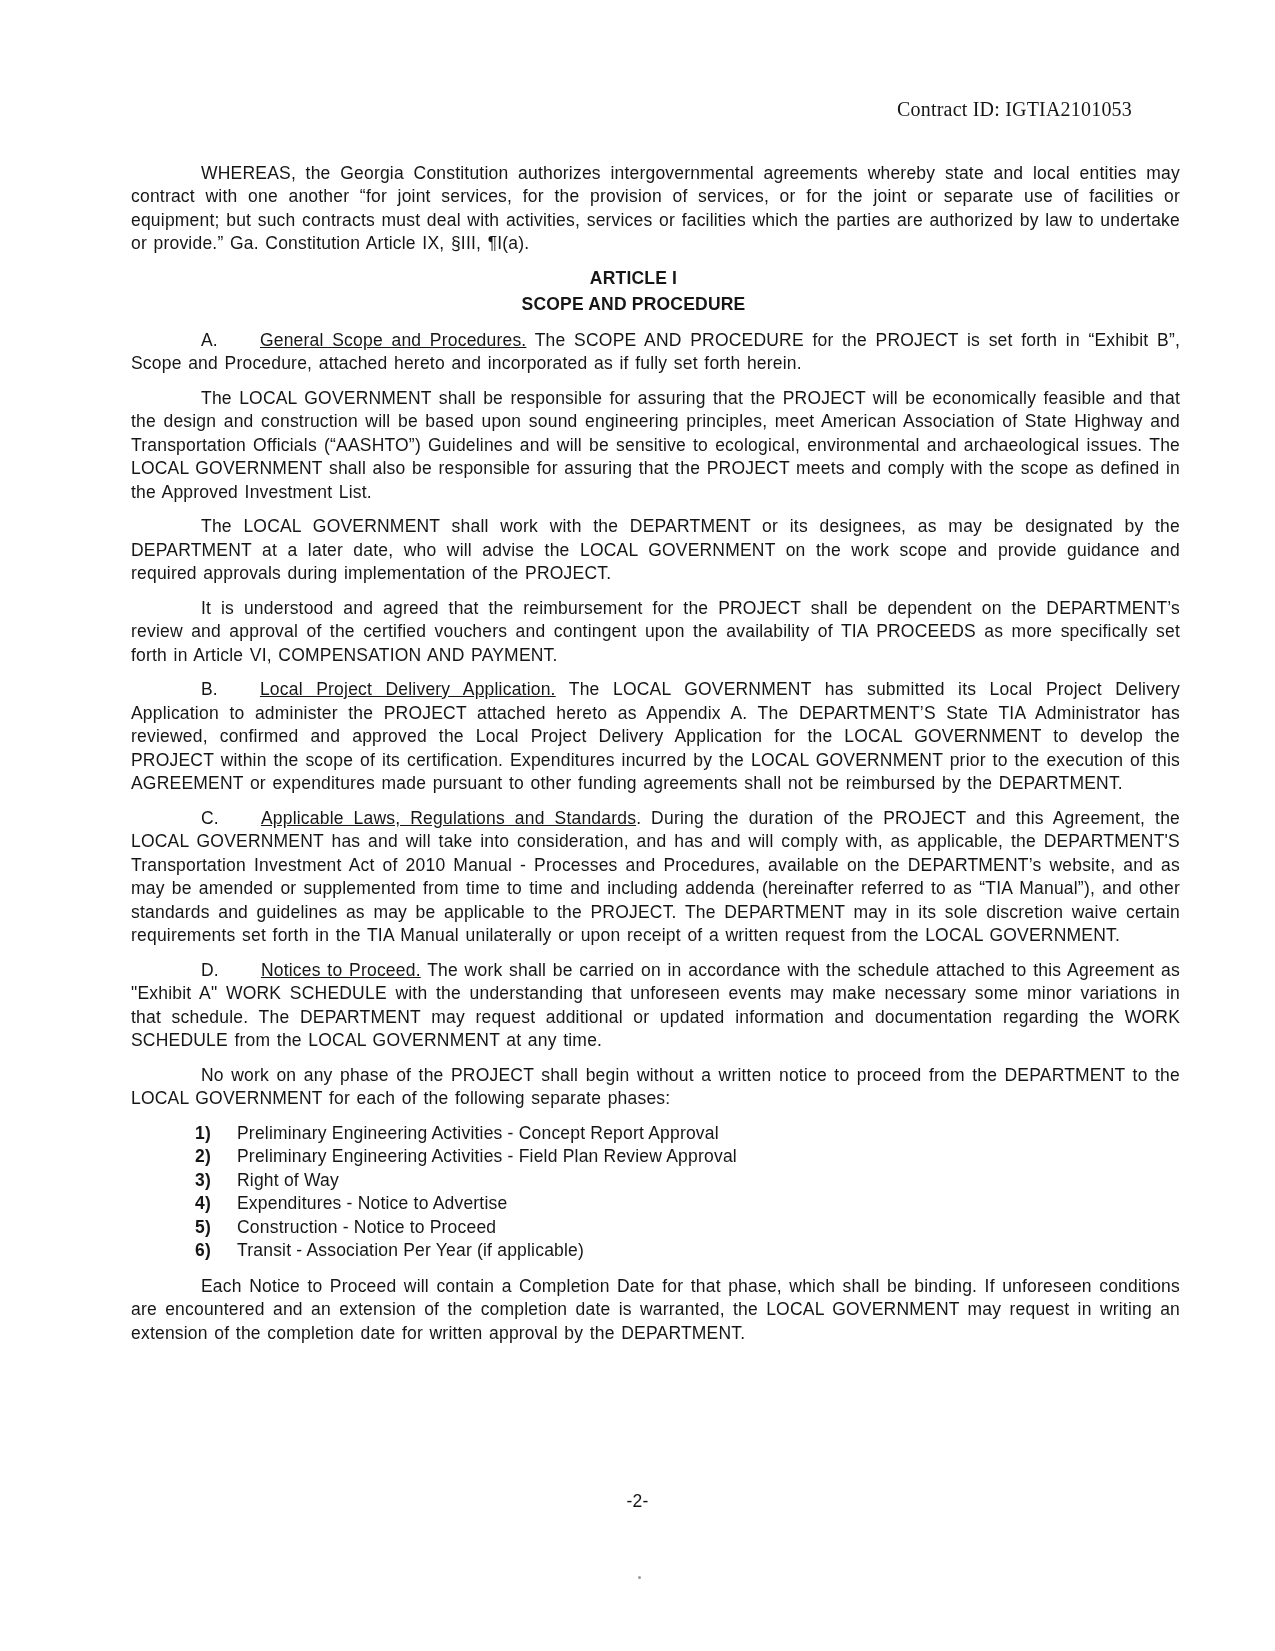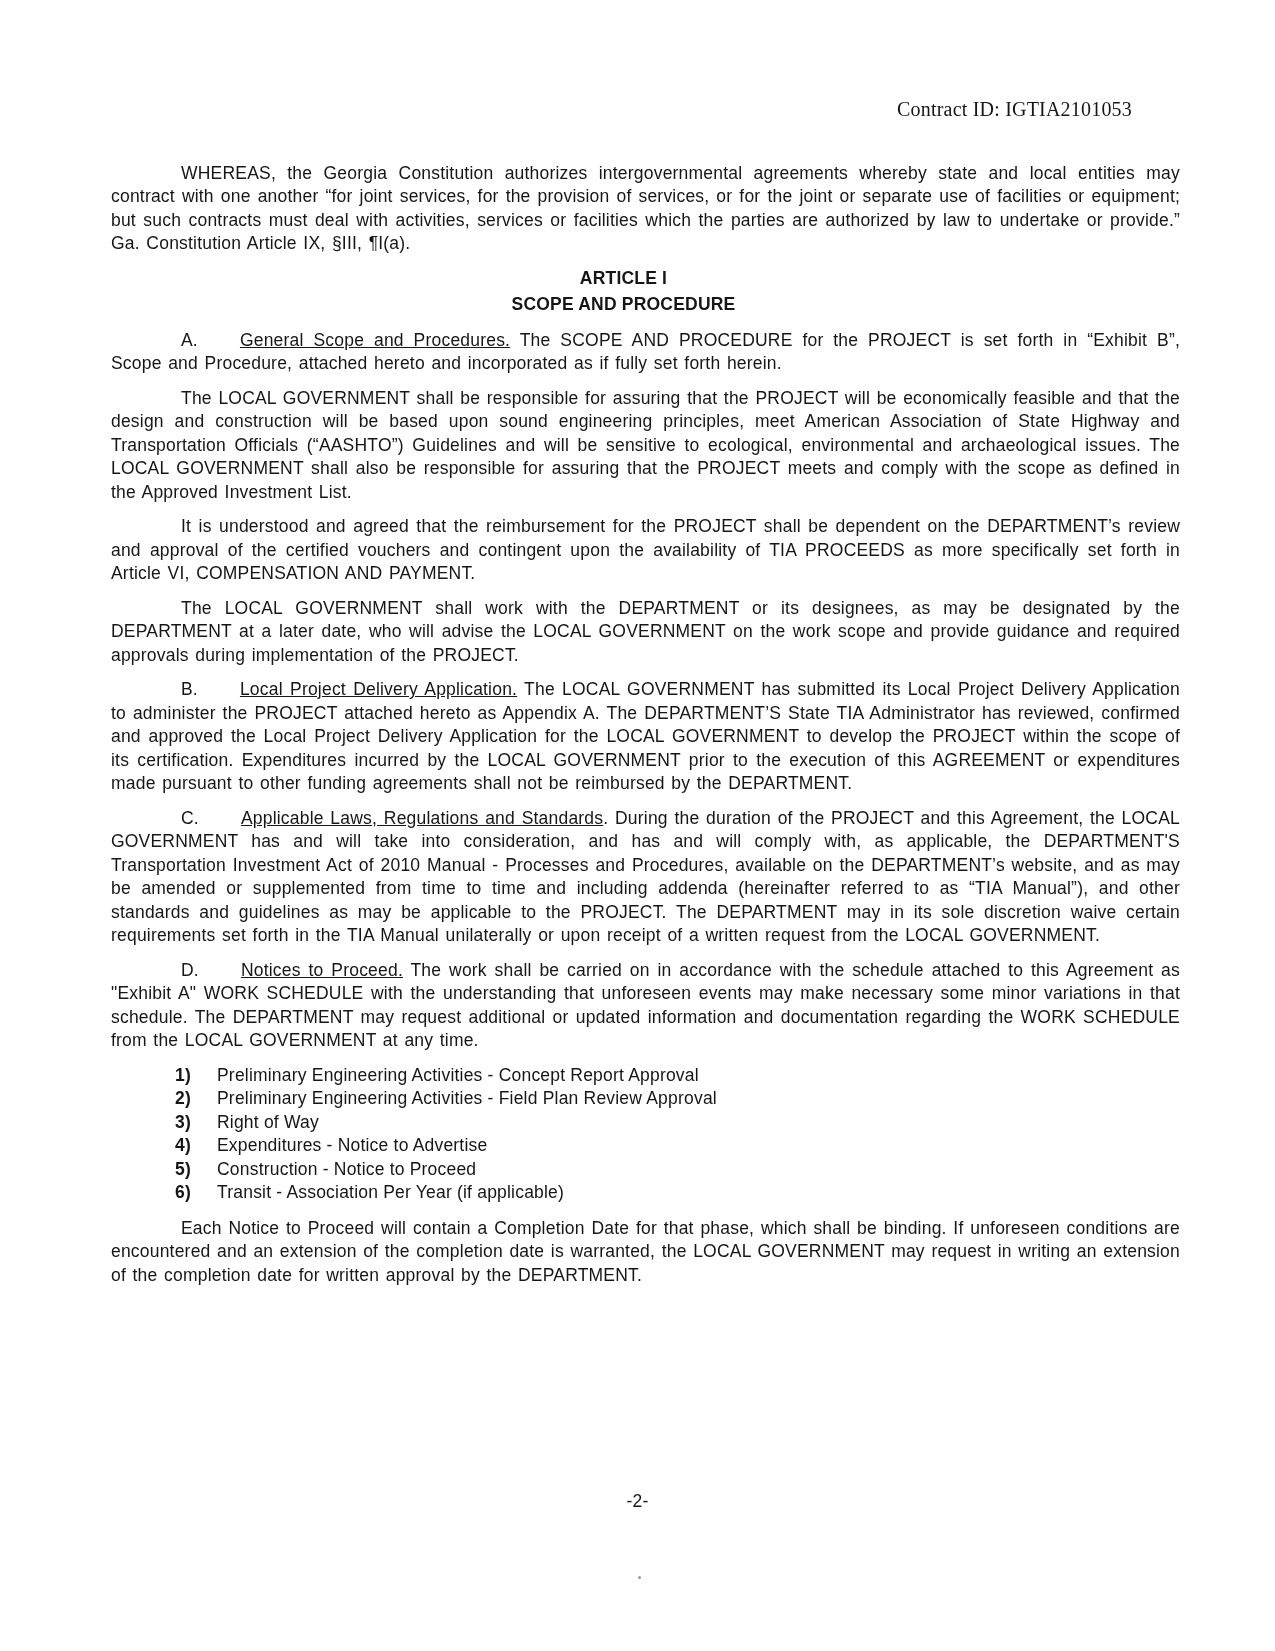--- a/index.html
+++ b/index.html
@@ -7,21 +7,21 @@
   .page {
     position: relative;
     width: 1275px;
     height: 1651px;
     margin: 0 auto;
     background: #ffffff;
     font-family: "Liberation Sans", sans-serif;
     font-size: 17.5px;
     line-height: 23.5px;
     color: #161616;
-    padding: 98px 95px 0 67px;
+    padding: 98px 95px 0 87px;
     letter-spacing: 0.2px;
     overflow: hidden;
   }
   .contract-id {
     font-family: "Liberation Serif", serif;
     font-size: 20px;
     letter-spacing: 0.2px;
     text-align: right;
     padding-right: 48px;
     margin-bottom: 40px;
@@ -74,30 +74,31 @@
   <p class="para">WHEREAS, the Georgia Constitution authorizes intergovernmental agreements whereby state and local entities may contract with one another “for joint services, for the provision of services, or for the joint or separate use of facilities or equipment; but such contracts must deal with activities, services or facilities which the parties are authorized by law to undertake or provide.”  Ga. Constitution Article IX, §III, ¶I(a).</p>
 
 
   <div class="article-heading">ARTICLE I</div>
   <div class="article-heading last">SCOPE AND PROCEDURE</div>
 
   <p class="para"><span>A.</span><span class="letter-gap"></span><span class="section-heading">General Scope and Procedures.</span> <span>The SCOPE AND PROCEDURE for the PROJECT is set forth in “Exhibit B”, Scope and Procedure, attached hereto and incorporated as if fully set forth herein.</span></p>
 
   <p class="para">The LOCAL GOVERNMENT shall be responsible for assuring that the PROJECT will be economically feasible and that the design and construction will be based upon sound engineering principles, meet American Association of State Highway and Transportation Officials (“AASHTO”) Guidelines and will be sensitive to ecological, environmental and archaeological issues.  The LOCAL GOVERNMENT shall also be responsible for assuring that the PROJECT meets and comply with the scope as defined in the Approved Investment List.</p>
 
+  <p class="para">The LOCAL GOVERNMENT shall work with the DEPARTMENT or its designees, as may be designated by the DEPARTMENT at a later date, who will advise the LOCAL GOVERNMENT on the work scope and provide guidance and required approvals during implementation of the PROJECT.</p>
+
   <p class="para">It is understood and agreed that the reimbursement for the PROJECT shall be dependent on the DEPARTMENT’s review and approval of the certified vouchers and contingent upon the availability of TIA PROCEEDS as more specifically set forth in Article VI, COMPENSATION AND PAYMENT.</p>
-
-  <p class="para">The LOCAL GOVERNMENT shall work with the DEPARTMENT or its designees, as may be designated by the DEPARTMENT at a later date, who will advise the LOCAL GOVERNMENT on the work scope and provide guidance and required approvals during implementation of the PROJECT.</p>
 
   <p class="para"><span>B.</span><span class="letter-gap"></span><span class="section-heading">Local Project Delivery Application.</span> <span>The LOCAL GOVERNMENT has submitted its Local Project Delivery Application to administer the PROJECT attached hereto as Appendix A.  The DEPARTMENT’S State TIA Administrator has reviewed, confirmed and approved the Local Project Delivery Application for the LOCAL GOVERNMENT to develop the PROJECT within the scope of its certification. Expenditures incurred by the LOCAL GOVERNMENT prior to the execution of this AGREEMENT or expenditures made pursuant to other funding agreements shall not be reimbursed by the DEPARTMENT.</span></p>
 
   <p class="para"><span>C.</span><span class="letter-gap"></span><span class="section-heading">Applicable Laws, Regulations and Standards</span><span>.  During the duration of the PROJECT and this Agreement, the LOCAL GOVERNMENT has and will take into consideration, and has and will comply with, as applicable, the DEPARTMENT'S Transportation Investment Act of 2010 Manual - Processes and Procedures, available on the DEPARTMENT’s website, and as may be amended or supplemented from time to time and including addenda (hereinafter referred to as “TIA Manual”), and other standards and guidelines as may be applicable to the PROJECT.  The DEPARTMENT may in its sole discretion waive certain requirements set forth in the TIA Manual unilaterally or upon receipt of a written request from the LOCAL GOVERNMENT.</span></p>
 
   <p class="para"><span>D.</span><span class="letter-gap"></span><span class="section-heading">Notices to Proceed.</span> <span>The work shall be carried on in accordance with the schedule attached to this Agreement as "Exhibit A" WORK SCHEDULE with the understanding that unforeseen events may make necessary some minor variations in that schedule.  The DEPARTMENT may request additional or updated information and documentation regarding the WORK SCHEDULE from the LOCAL GOVERNMENT at any time.</span></p>
 
+  <p class="para">No work on any phase of the PROJECT shall begin without a written notice to proceed from the DEPARTMENT to the LOCAL GOVERNMENT for each of the following separate phases:</p>
 
   <div class="phase-list">
     <div class="phase-item">
         <span class="phase-num">1)</span>
         <span>Preliminary Engineering Activities - Concept Report Approval</span>
       </div>
     <div class="phase-item">
         <span class="phase-num">2)</span>
         <span>Preliminary Engineering Activities - Field Plan Review Approval</span>
       </div>

